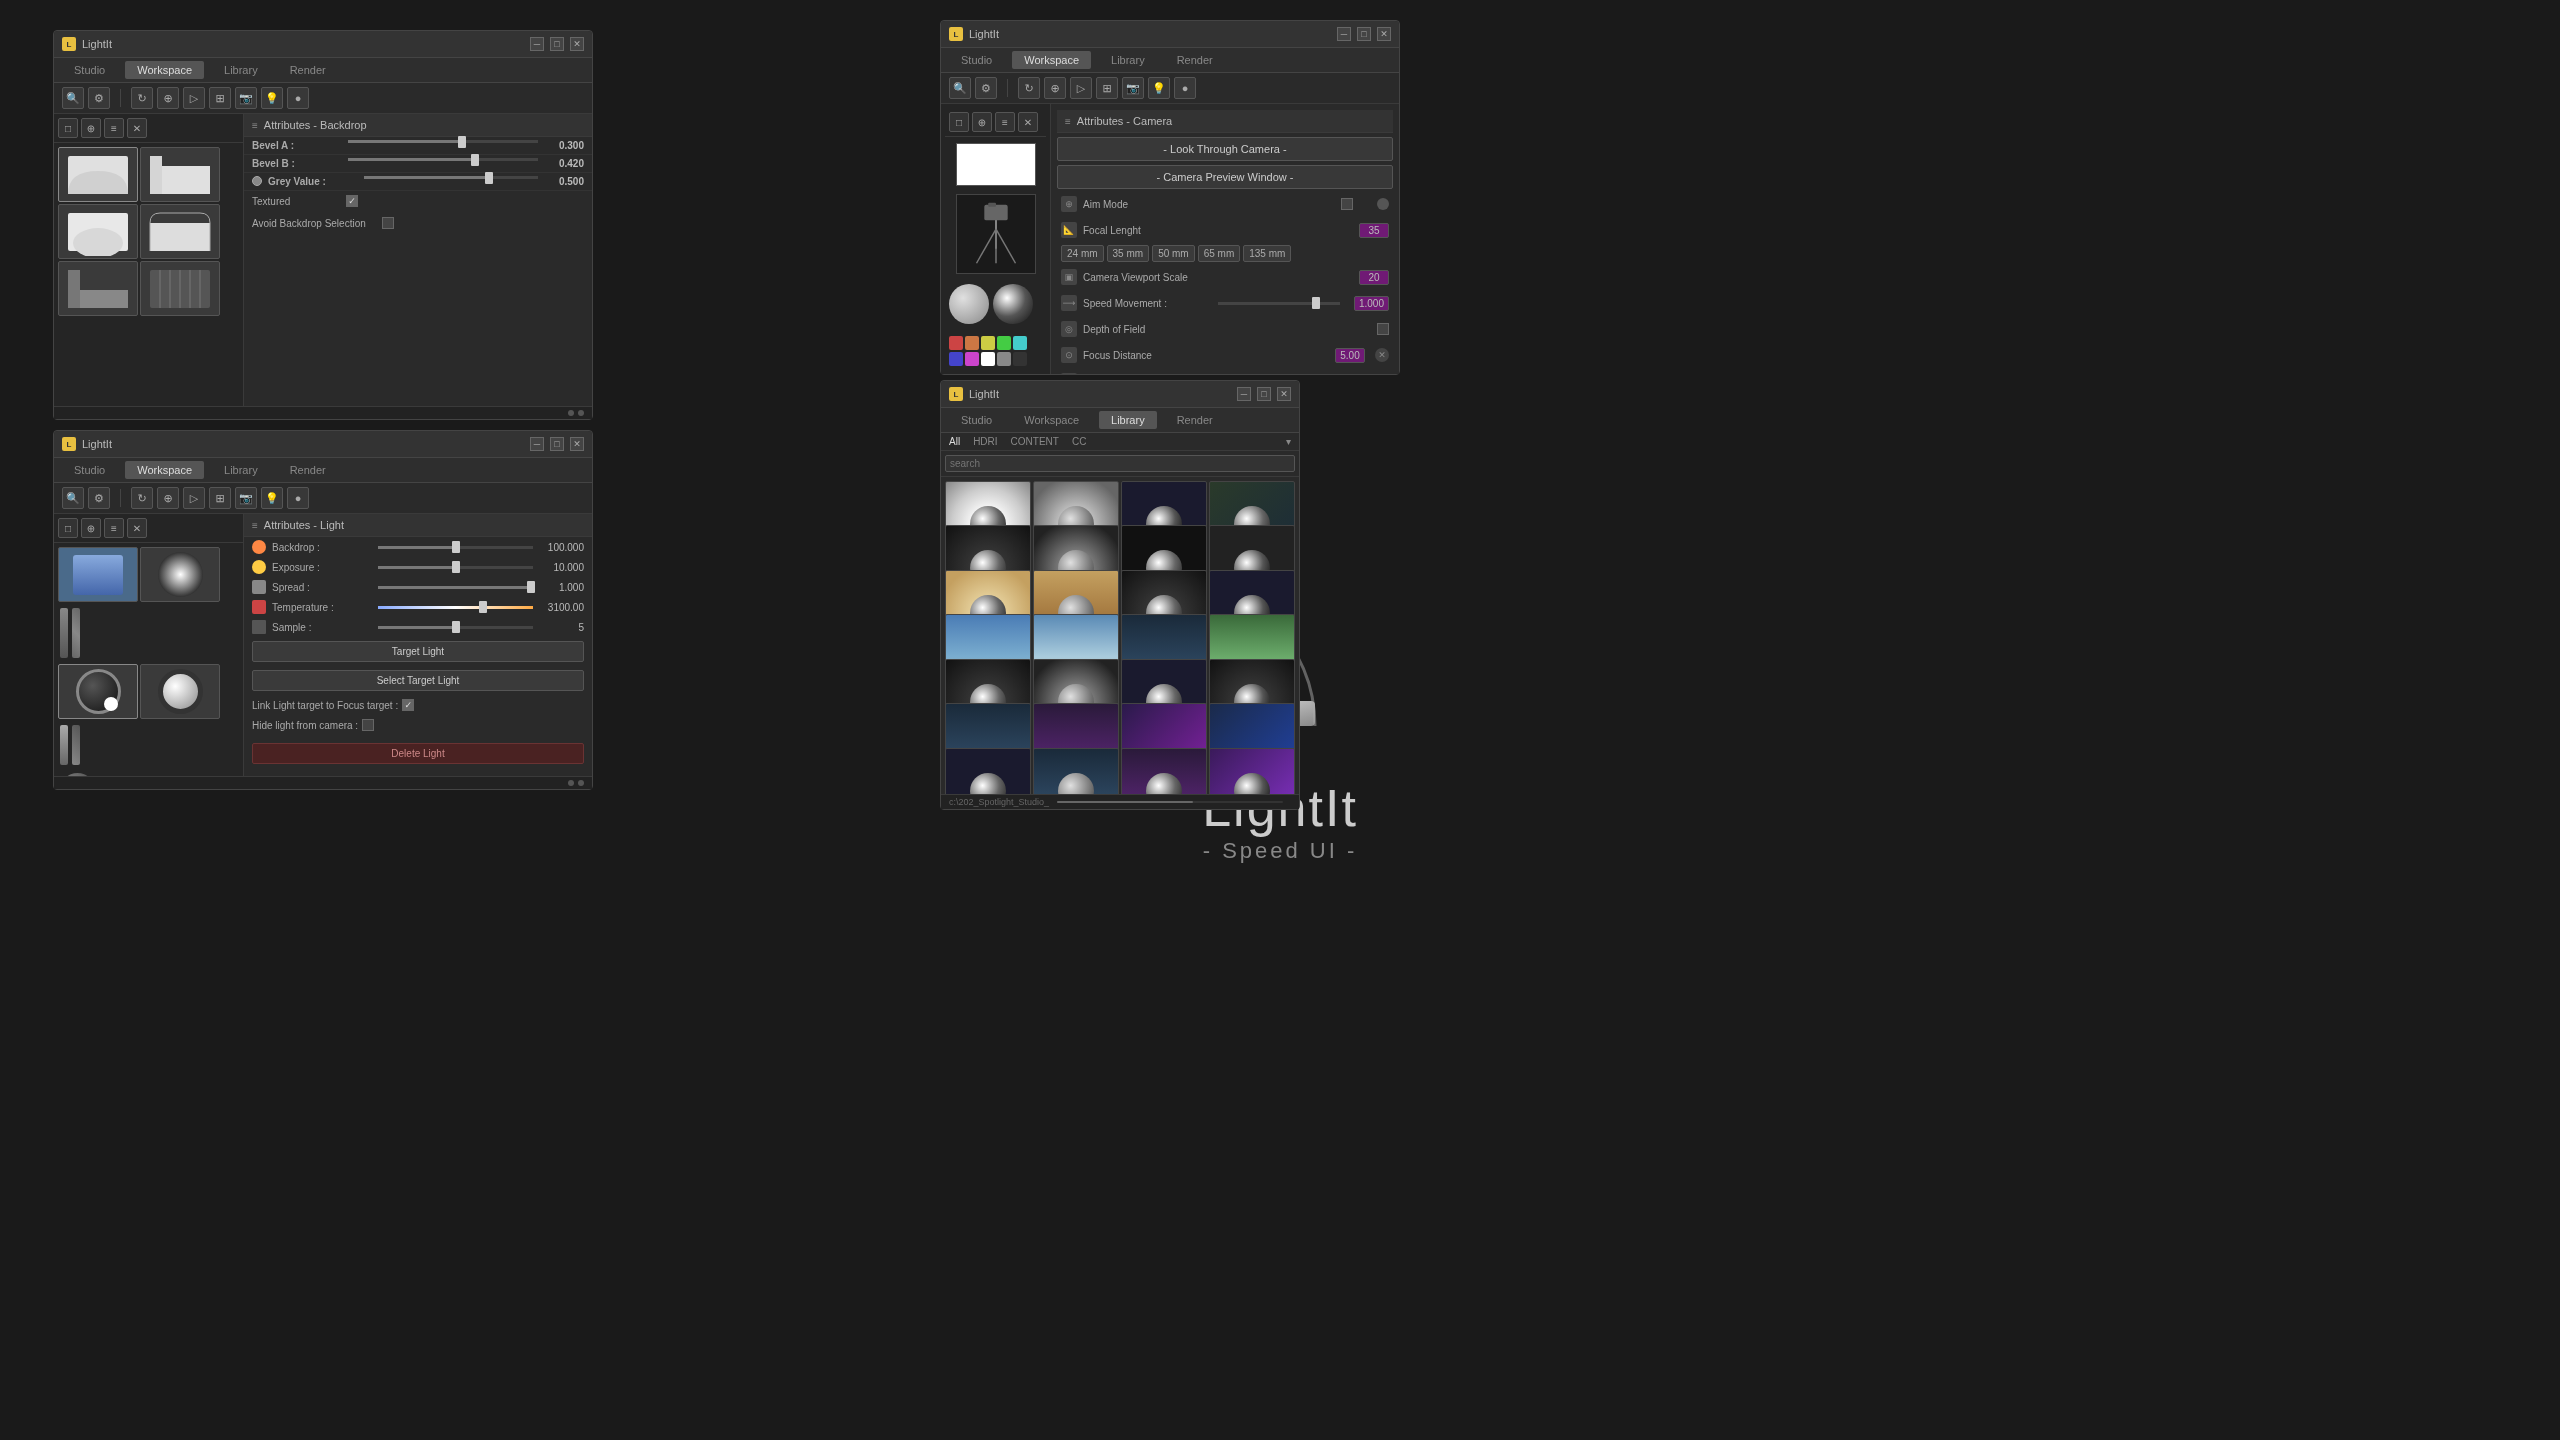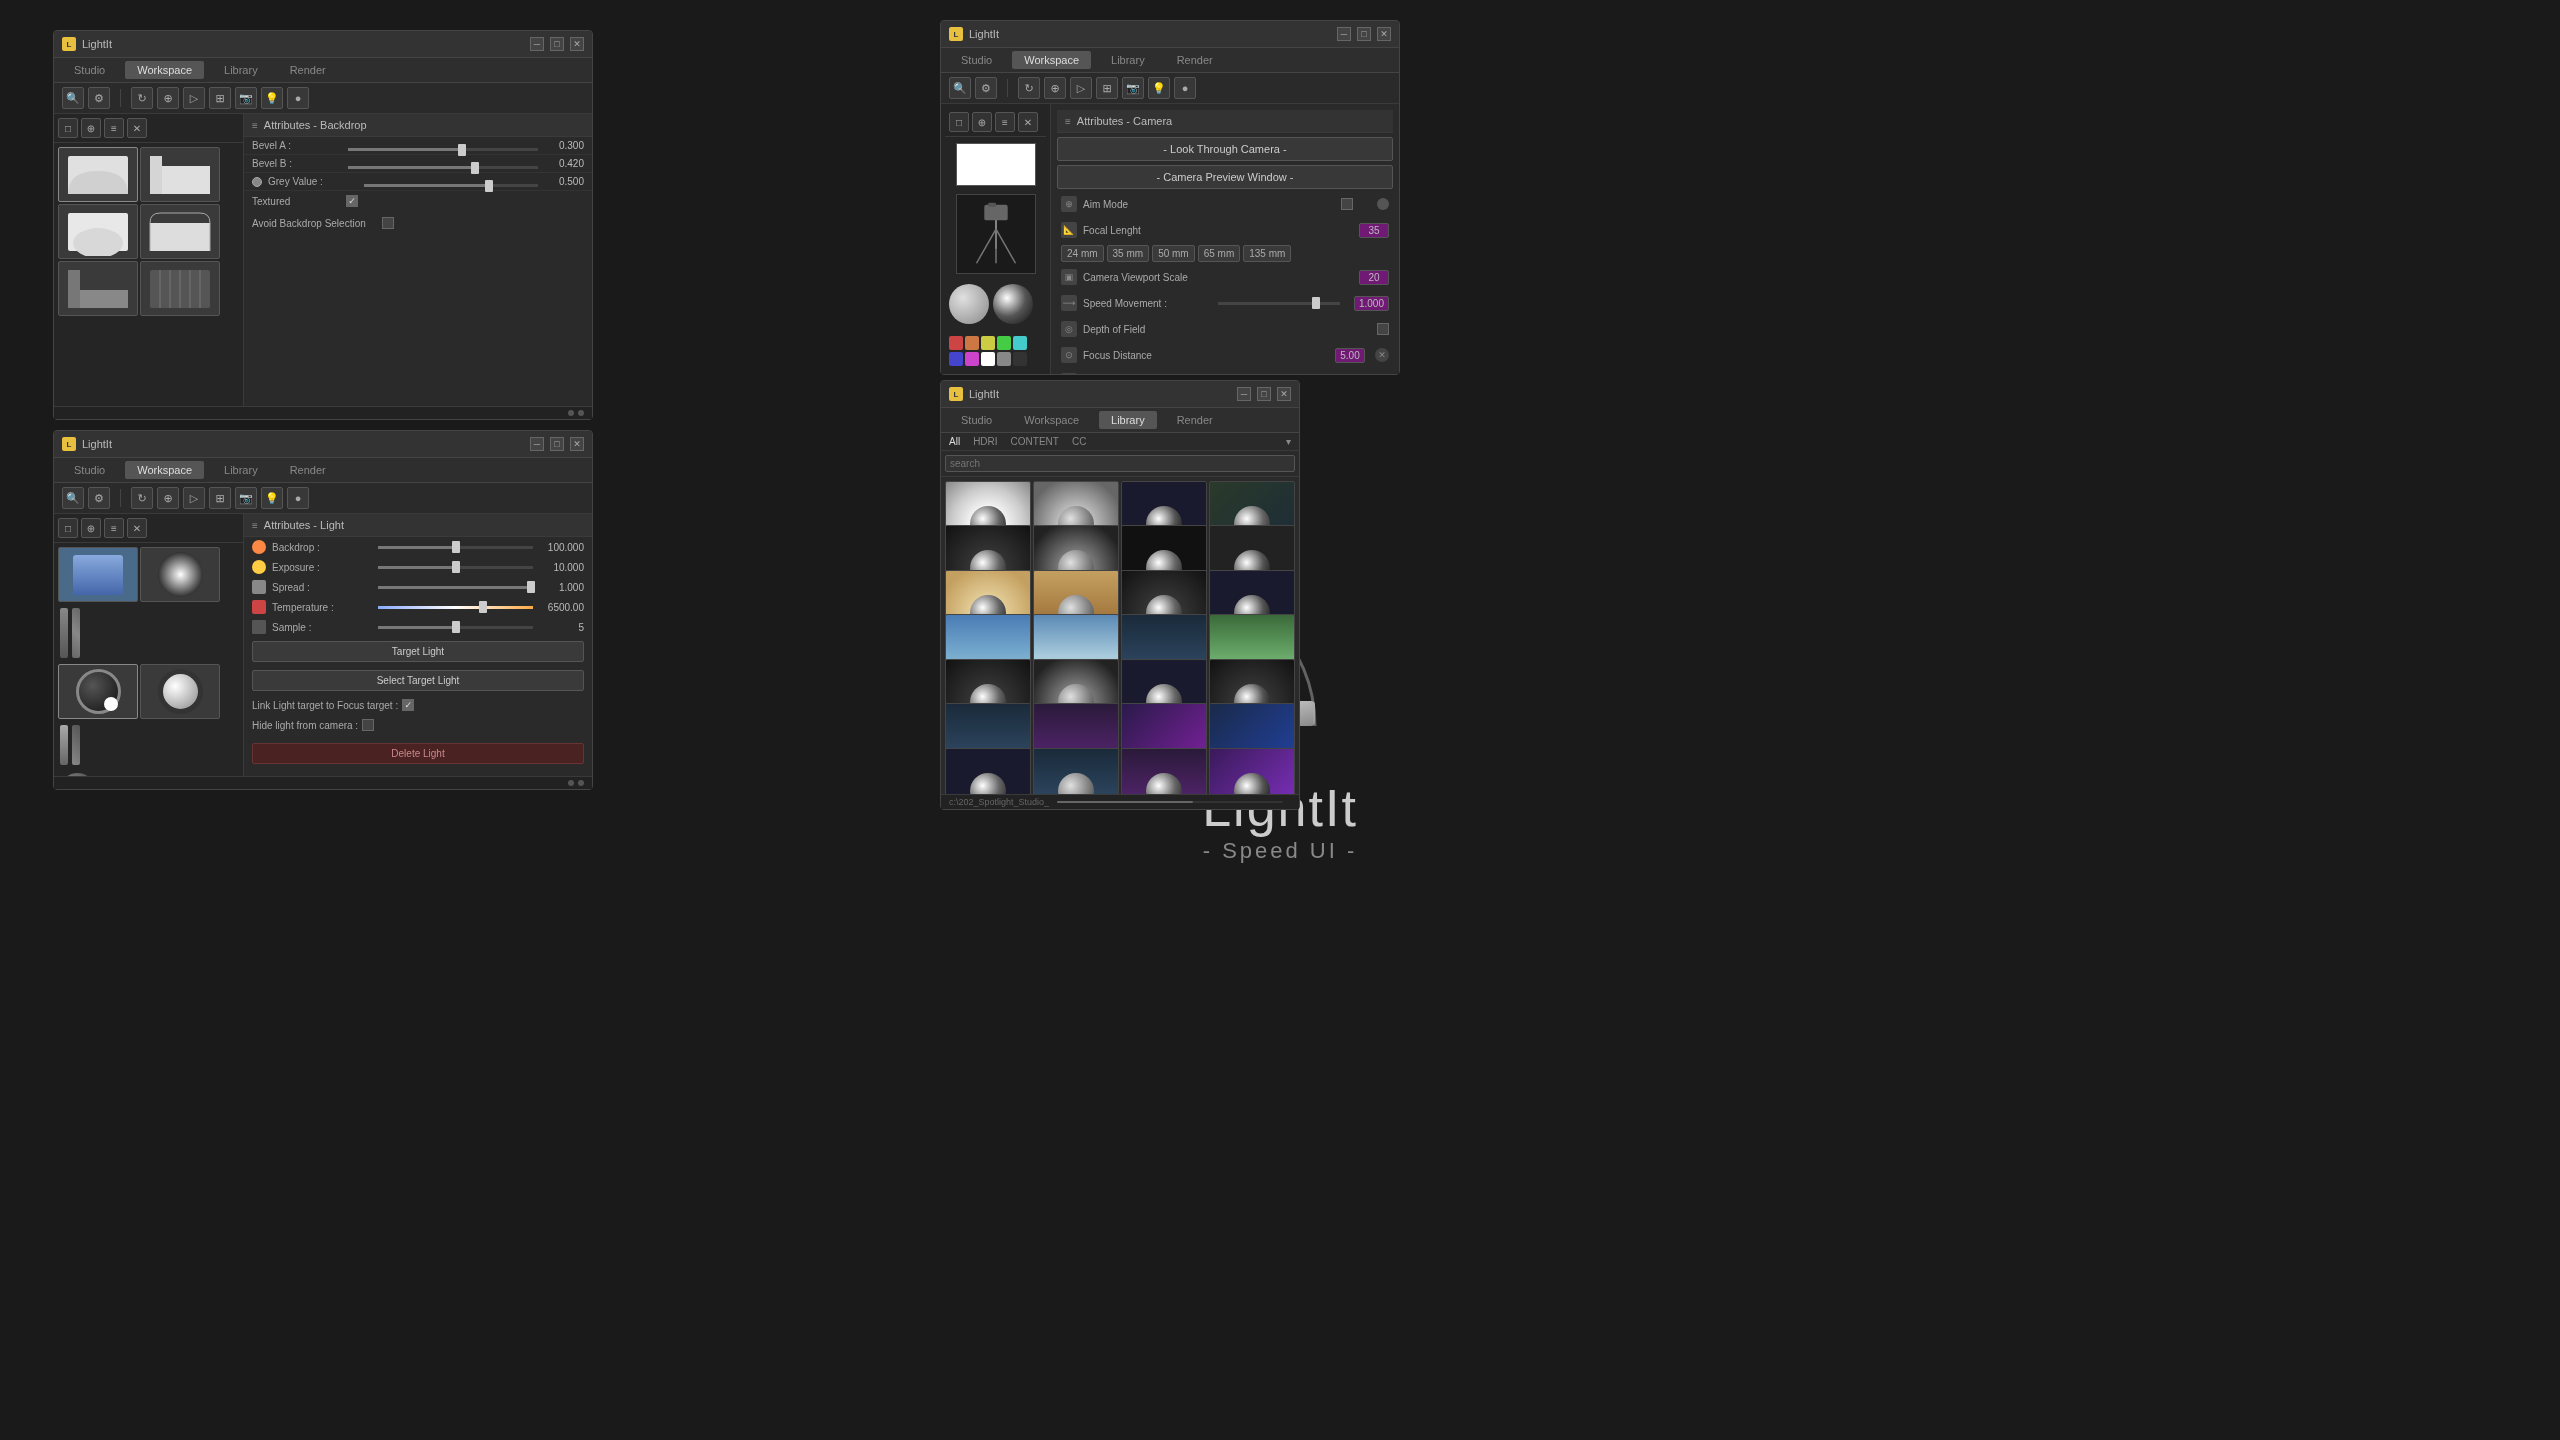--- a/index.html
+++ b/index.html
@@ -260,24 +260,25 @@
       gap: 6px;
     }
     .section-header-icon {
       font-size: 10px;
       color: #888;
     }
 
     
     .attr-row {
       display: flex;
-      align-items: flex-end;
+      align-items: flex-start;
       padding: 3px 8px;
       gap: 6px;
       border-bottom: 1px solid #333;
+      font-weight: bold;
     }
     .attr-label {
       width: 90px;
       font-size: 10px;
       color: #aaa;
       flex-shrink: 0;
     }
     .attr-slider-track {
       flex: 1;
       height: 3px;
@@ -902,21 +903,21 @@
         </div>
         <span class="light-value">1.000</span>
       </div>
 
       <div class="light-attr-row">
         <div style="width: 14px; height: 14px; background: #cc4444; border-radius: 2px; flex-shrink:0;"></div>
         <span class="light-attr-label">Temperature :</span>
         <div class="light-slider temp-slider">
           <div class="light-slider-thumb" style="left: 68%;"></div>
         </div>
-        <span class="light-value">6500.00</span>
+        <span class="light-value">3100.00</span>
       </div>
 
       <div class="light-attr-row">
         <div style="width: 14px; height: 14px; background: #555; border-radius: 1px; flex-shrink:0;"></div>
         <span class="light-attr-label">Sample :</span>
         <div class="light-slider">
           <div style="height: 100%; width: 50%; background: #777;"></div>
           <div class="light-slider-thumb" style="left: 50%;"></div>
         </div>
         <span class="light-value">5</span>

